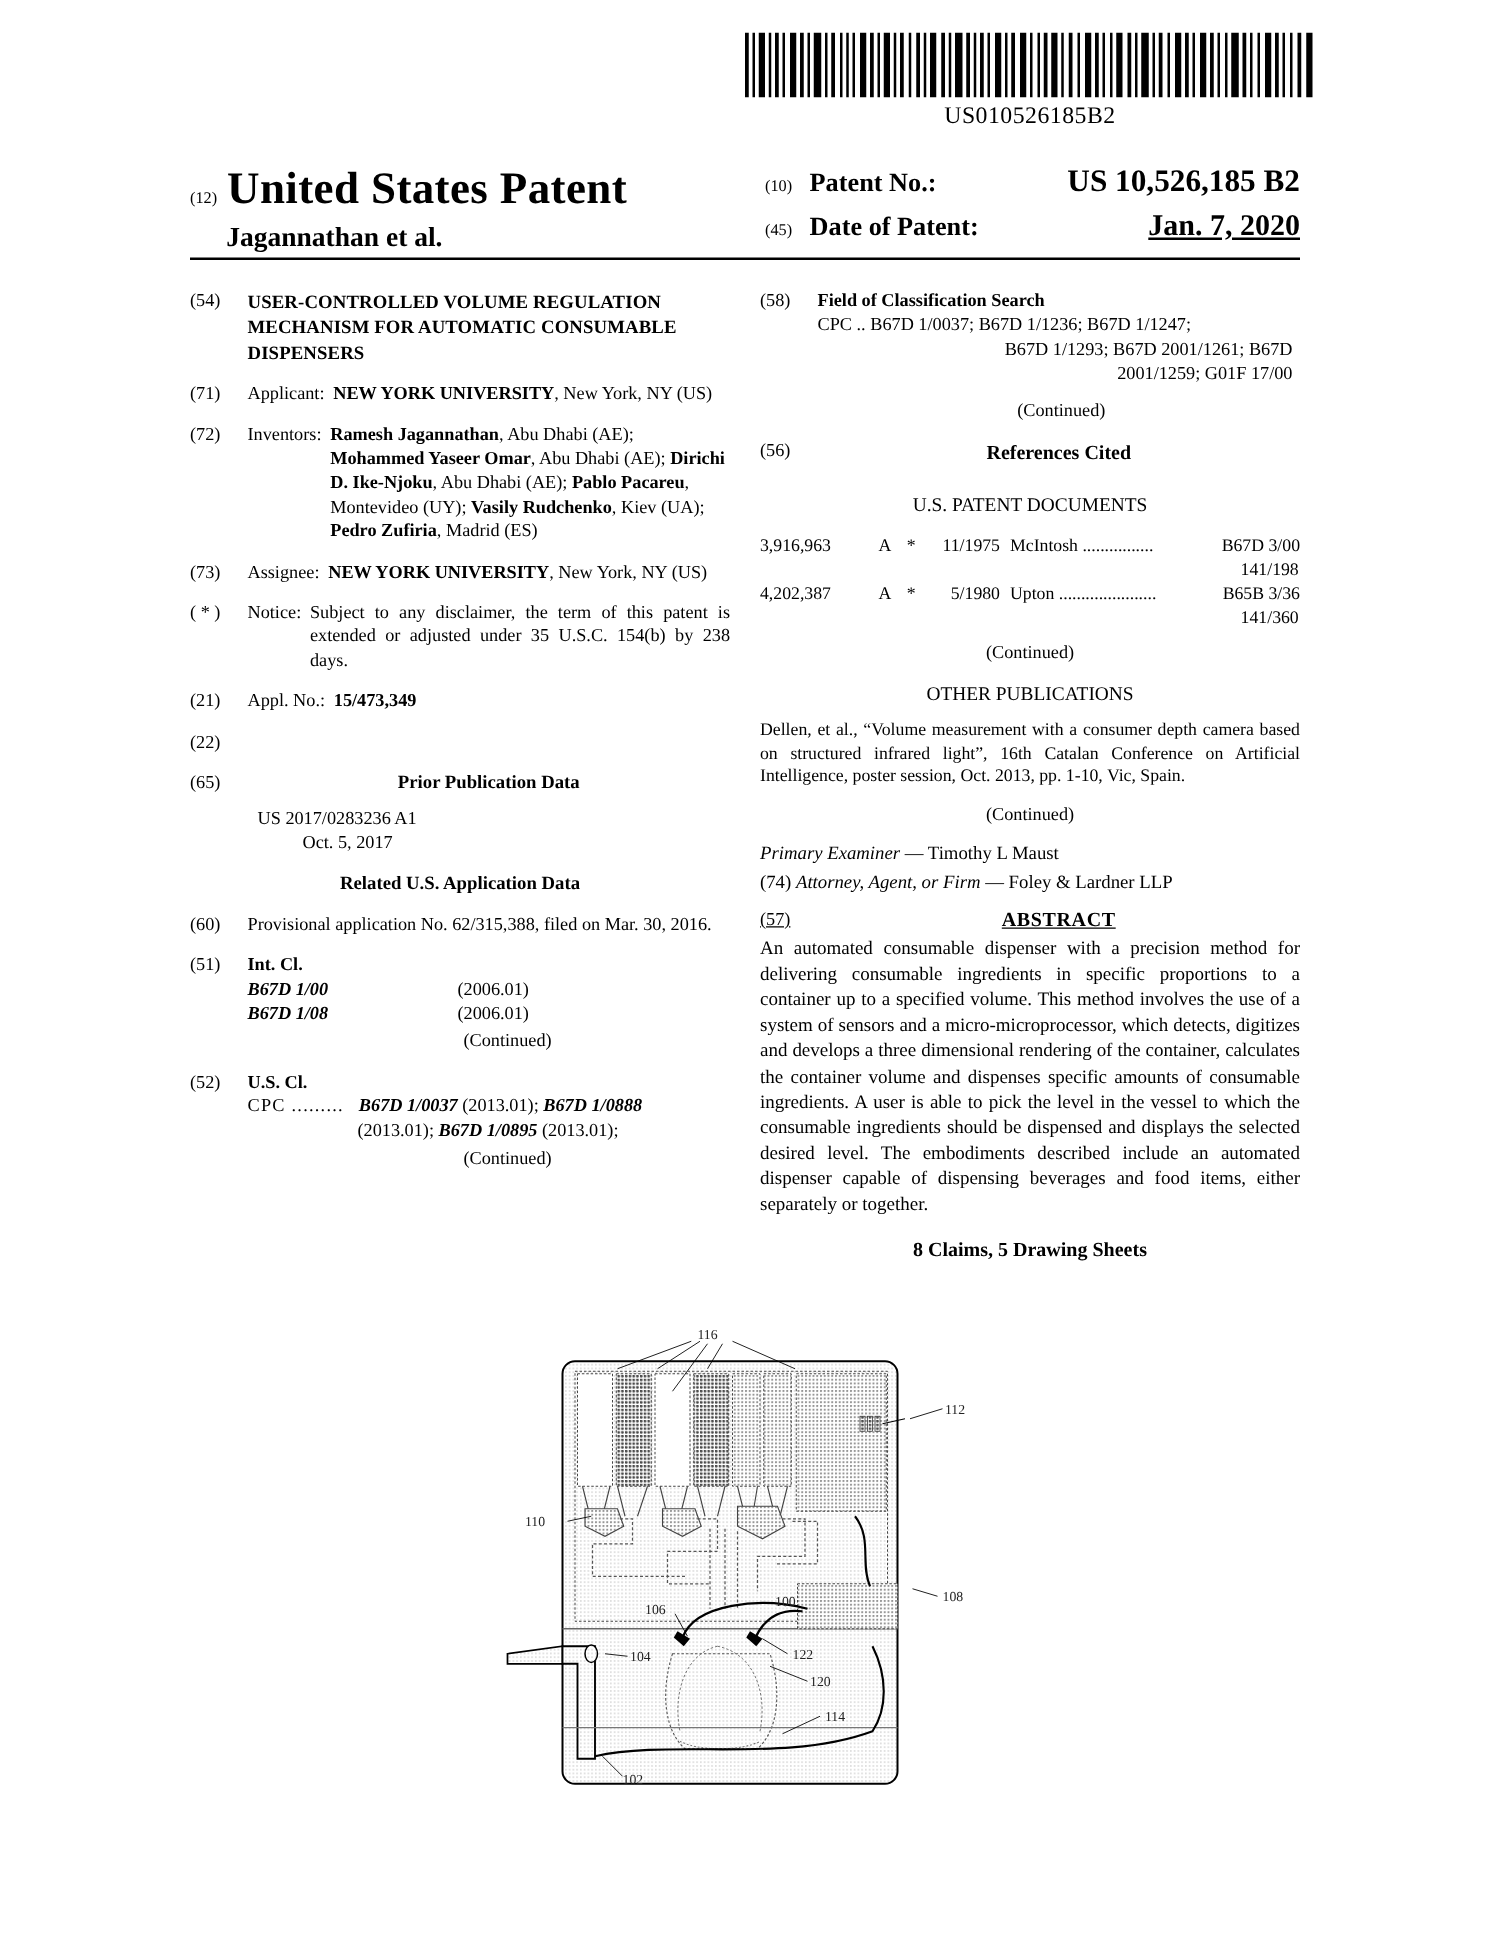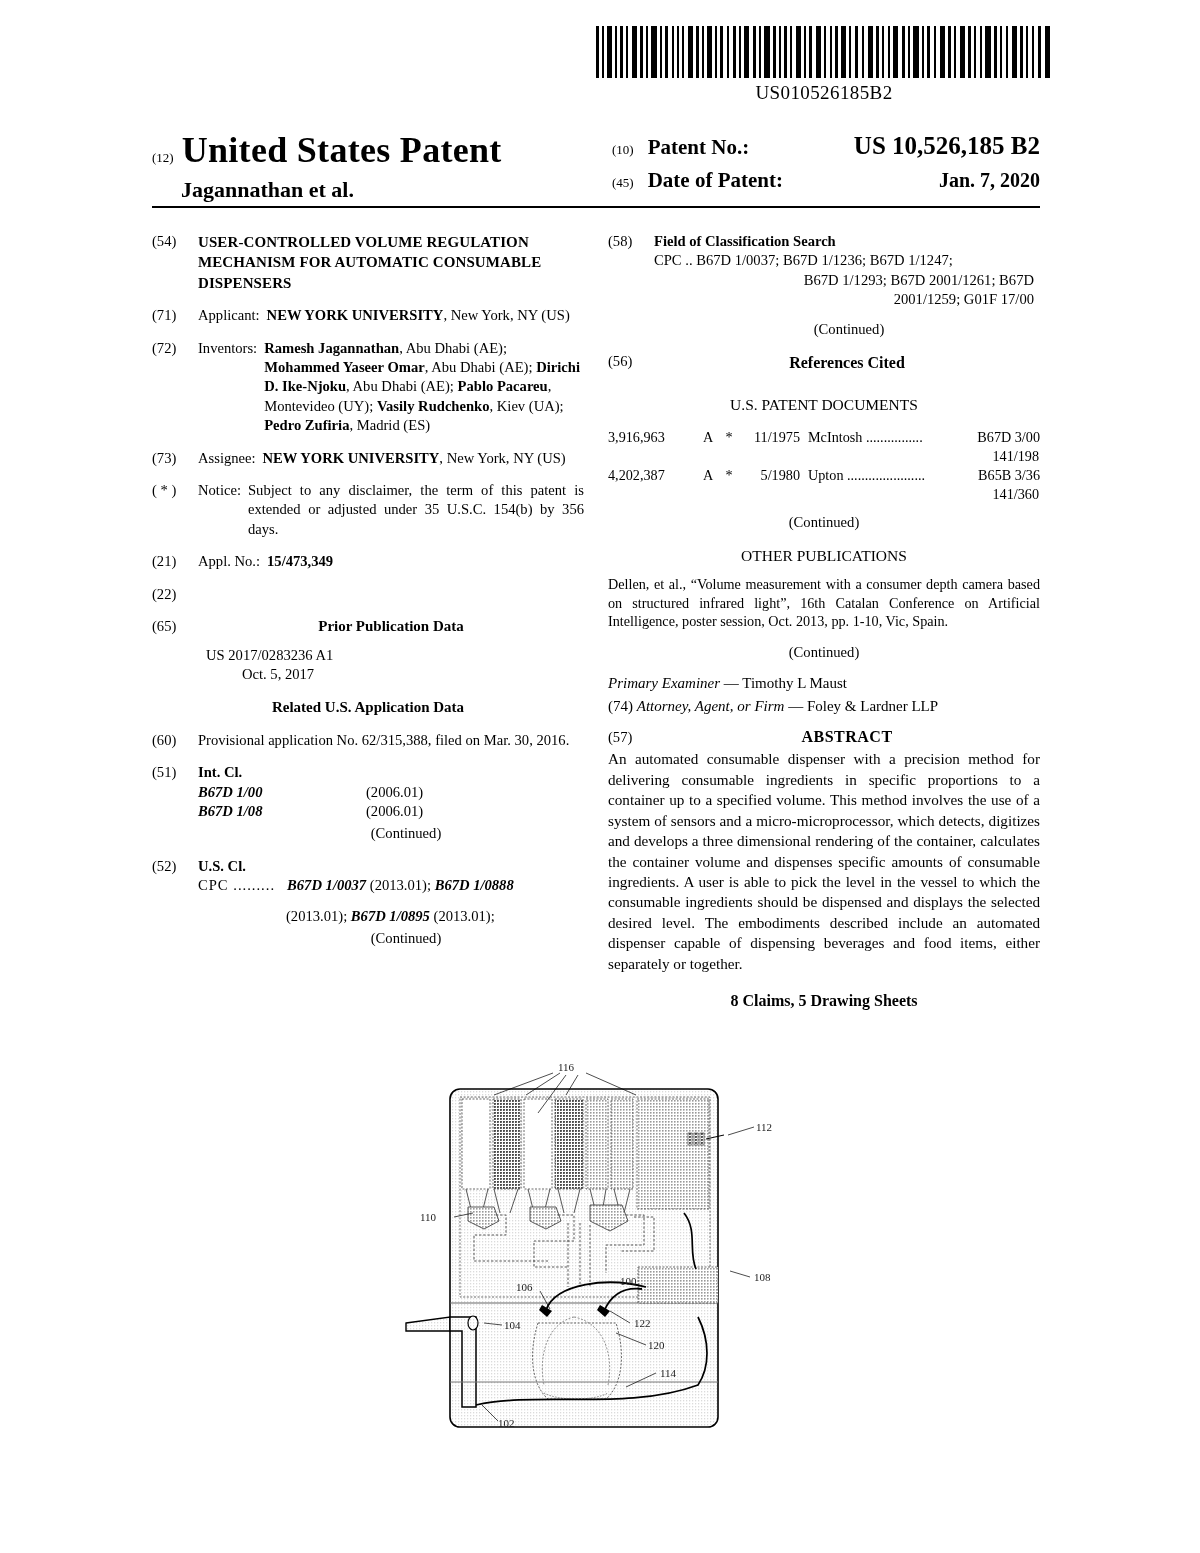--- a/index.html
+++ b/index.html
@@ -74,21 +74,21 @@
     font-weight: bold;
     margin-left: 6px;
     white-space: nowrap;
   }
   .hr-value {
     font-size: 25px;
     font-weight: bold;
     margin-left: auto;
     white-space: nowrap;
   }
-  .hr-row.second .hr-value { font-size: 20px; }
+  .hr-row.second .hr-value { font-size: 24px; text-decoration: underline; }
 
   .rule-main {
     position: absolute;
     top: 206px;
     left: 152px;
     width: 888px;
     height: 2px;
     background: #000;
   }
 
@@ -142,21 +142,21 @@
 
   .justified { text-align: justify; }
 
   
   .intcl-row { display: flex; }
   .intcl-code { width: 168px; }
   .intcl-date { }
 
   
   .cpc-block { }
-  .cpc-ind { padding-left: 88px; margin-top: 11px; }
+  .cpc-ind { padding-left: 88px; }
 
   
   .fcs-l1 { padding-left: 0; }
   .fcs-l2 { text-align: right; padding-right: 6px; }
   .fcs-l3 { text-align: right; padding-right: 6px; }
 
   
   .ref-table { width: 100%; font-size: 14.2px; }
   .ref-line { display: flex; }
   .ref-num { width: 88px; text-align: left; }
@@ -345,21 +345,21 @@
         <div class="field-val"><b>NEW YORK UNIVERSITY</b><span>, New York, NY (US)</span></div>
       </div>
     </div>
   </div>
 
   <div class="entry">
     <div class="tag">( * )</div>
     <div class="entry-body">
       <div class="field-row">
         <div class="field-label">Notice:</div>
-        <div class="field-val justified">Subject to any disclaimer, the term of this patent is extended or adjusted under 35 U.S.C. 154(b) by 356 days.</div>
+        <div class="field-val justified">Subject to any disclaimer, the term of this patent is extended or adjusted under 35 U.S.C. 154(b) by 238 days.</div>
       </div>
     </div>
   </div>
 
   <div class="entry">
     <div class="tag">(21)</div>
     <div class="entry-body">
       <div class="field-row">
         <div class="field-label">Appl. No.:</div>
         <div class="field-val b">15/473,349</div>
@@ -476,21 +476,21 @@
   <div class="heading-center-plain" style="margin-top:13px; font-size:15.5px;">OTHER PUBLICATIONS</div>
 
   <div class="pub-block">Dellen, et al., “Volume measurement with a consumer depth camera based on structured infrared light”, 16th Catalan Conference on Artificial Intelligence, poster session, Oct. 2013, pp. 1-10, Vic, Spain.</div>
 
   <div class="cont" style="margin-top:12px">(Continued)</div>
 
   <div class="examiner" style="margin-top:12px"><span class="it">Primary Examiner</span><span> — Timothy L Maust</span></div>
 
   <div class="examiner" style="margin-top:3px"><span>(74)</span> <span class="it">Attorney, Agent, or Firm</span><span> — Foley &amp; Lardner LLP</span></div>
 
-  <div style="display:flex; margin-top:9px; align-items:flex-end;">
+  <div style="display:flex; margin-top:9px; align-items:center;text-decoration:underline;">
     <span class="tag">(57)</span>
     <span class="abstract-head" style="flex:1">ABSTRACT</span>
   </div>
 
   <div class="abstract-body">An automated consumable dispenser with a precision method for delivering consumable ingredients in specific proportions to a container up to a specified volume. This method involves the use of a system of sensors and a micro-microprocessor, which detects, digitizes and develops a three dimensional rendering of the container, calculates the container volume and dispenses specific amounts of consumable ingredients. A user is able to pick the level in the vessel to which the consumable ingredients should be dispensed and displays the selected desired level. The embodiments described include an automated dispenser capable of dispensing beverages and food items, either separately or together.</div>
 
   <div class="claims-line">8 Claims, 5 Drawing Sheets</div>
 
 </div>
 

